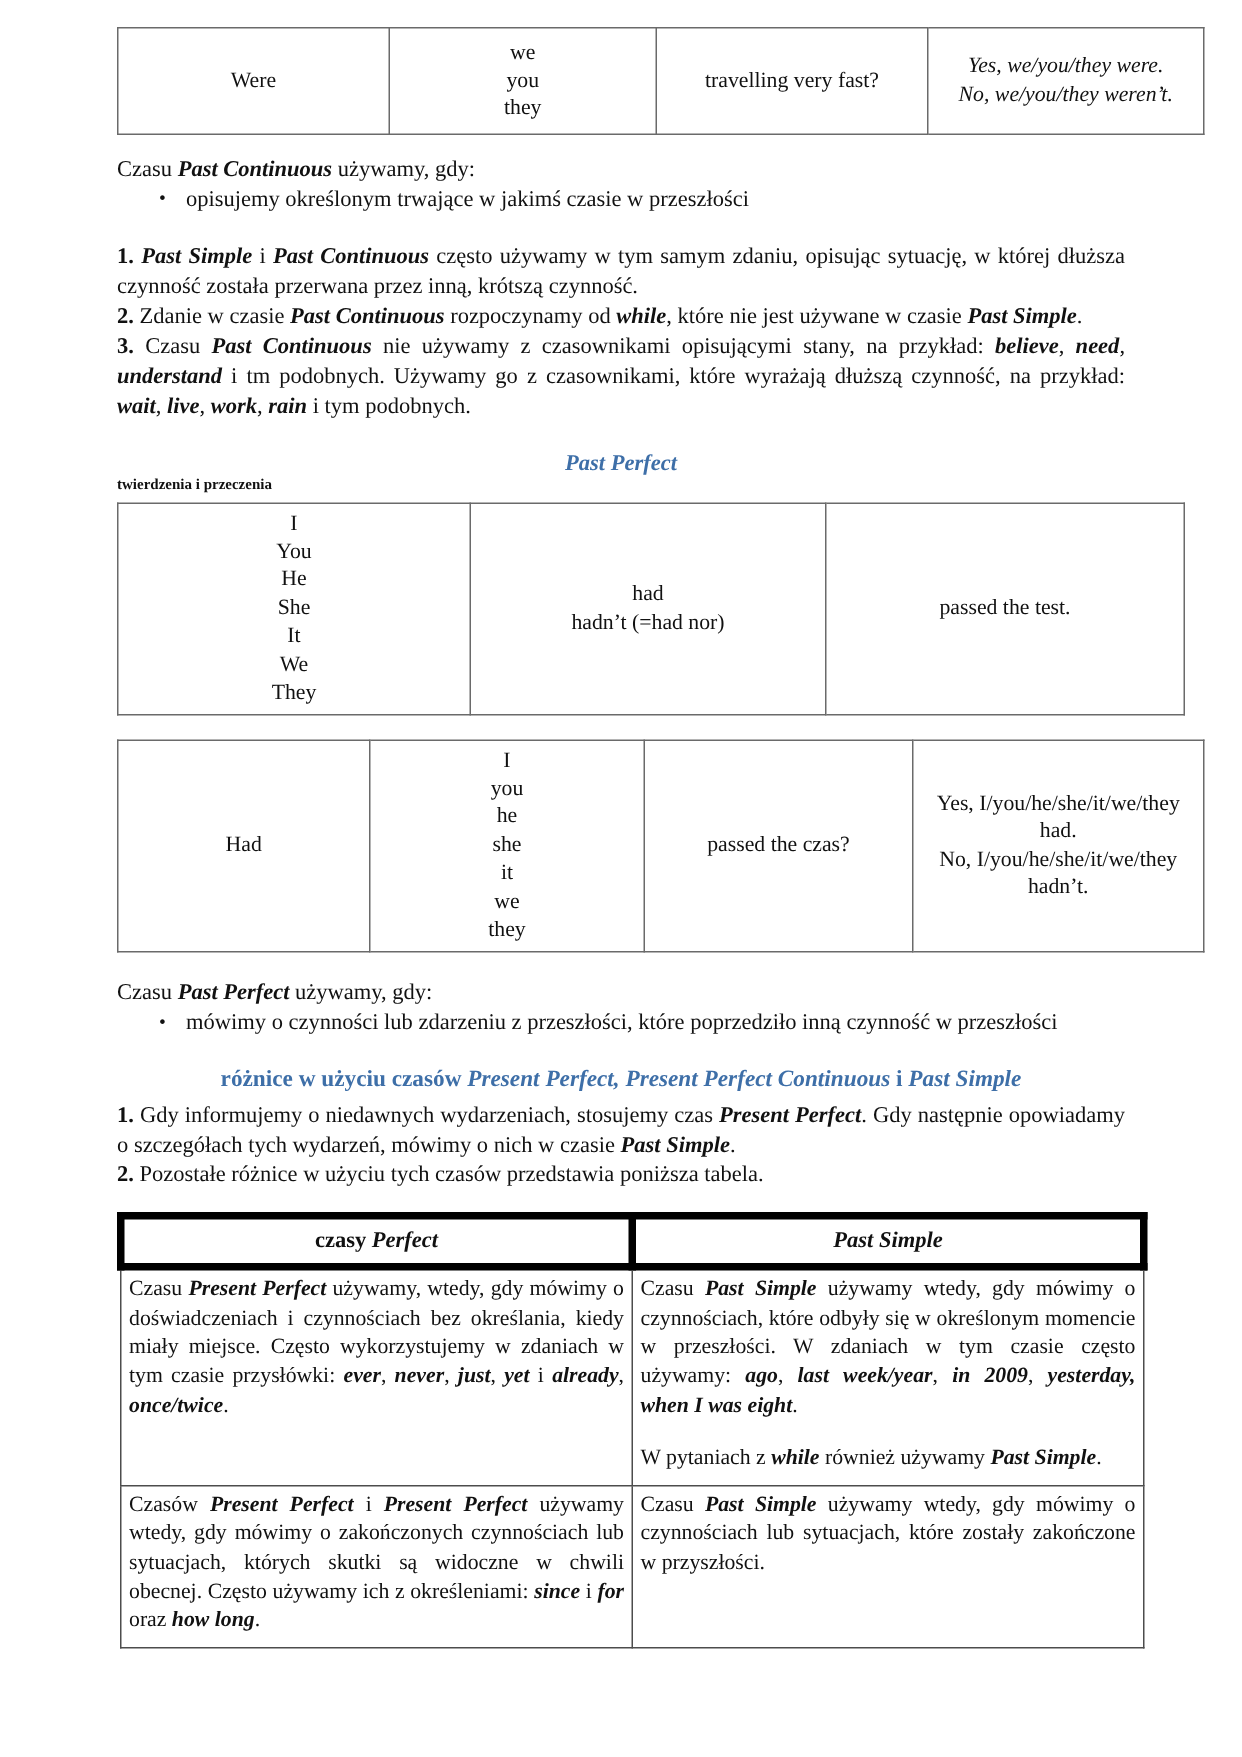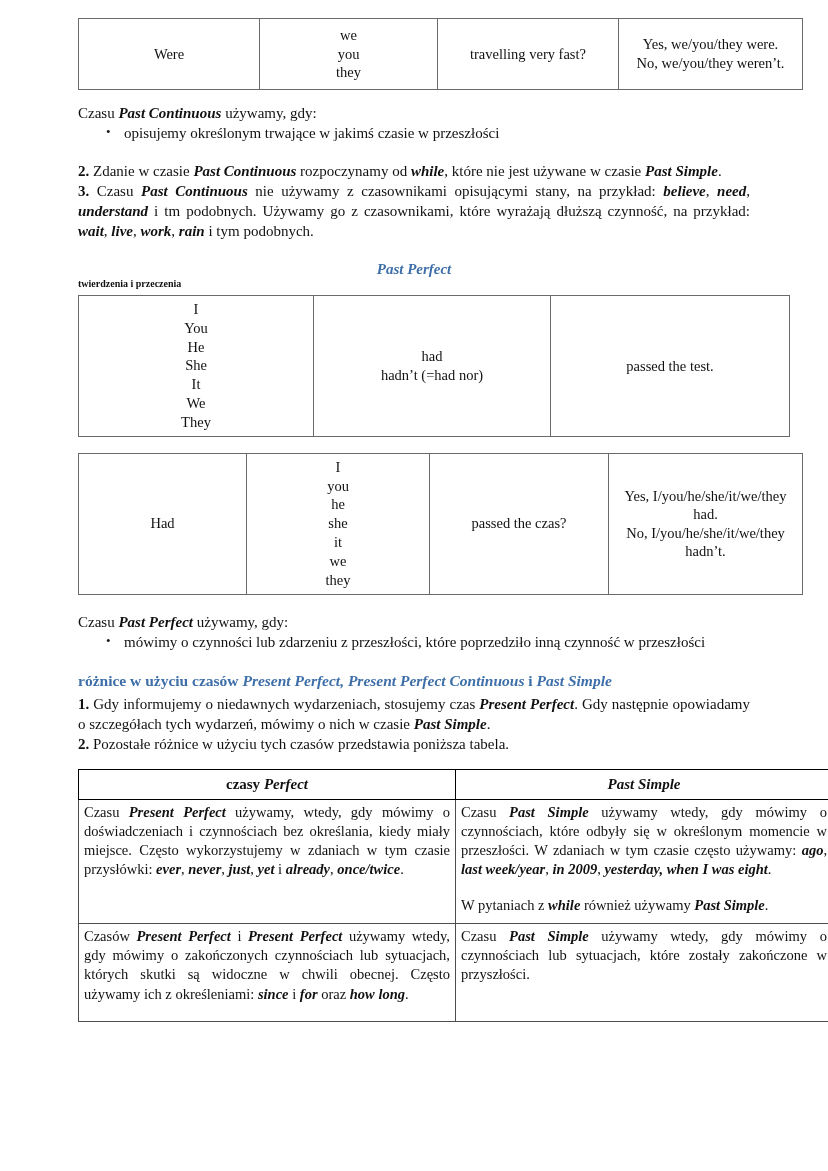--- a/index.html
+++ b/index.html
@@ -91,40 +91,41 @@
     font-style: italic;
     font-size: 15px;
     line-height: 1.25;
   }
   .heading-black {
     font-weight: bold;
     font-size: 10px;
     line-height: 1.25;
   }
   .heading-blue-wide {
+    text-align: center;
     color: #3e6fa8;
     font-weight: bold;
     font-size: 15.5px;
     line-height: 1.3;
   }
   .heading-blue-wide .bi { font-style: italic; font-weight: bold; }
 
   
   table.compare {
     border-collapse: collapse;
     width: 672px;
     table-layout: fixed;
     border: 1px solid #4d4d4d;
   }
   table.compare th {
-    border: 1px solid #000000;
+    border: 5px solid #000000;
     text-align: center;
     font-size: 15px;
     font-weight: bold;
-    padding: 6px 20px;
+    padding: 6px 0;
   }
   table.compare th .bi { font-style: italic; }
   table.compare td {
     border: 1px solid #4d4d4d;
     vertical-align: top;
     text-align: justify;
     text-justify: inter-word;
     font-size: 14.5px;
     line-height: 1.33;
     padding: 3px 5px 8px 5px;
@@ -155,38 +156,39 @@
         <td style="width:165px;">
           <div class="pron-stack">
             <div>we</div>
             <div>you</div>
             <div>they</div>
           </div>
         </td>
         <td style="width:168px;">
           <span>travelling very fast?</span>
         </td>
-        <td style="width:171px;">
+        <td style="width:171px;font-style:italic;">
           <div>Yes, we/you/they were.</div>
           <div>No, we/you/they weren’t.</div>
         </td>
       </tr>
     </tbody>
       </table>
 
     <div class="sp-14"></div>
 
     <p class="body"><span>Czasu </span><span class="bi">Past Continuous</span><span> używamy, gdy:</span></p>
 
     <ul class="bullets">
       <li>opisujemy określonym trwające w jakimś czasie w przeszłości</li>
     </ul>
 
     <div class="sp-18"></div>
 
+    <p class="just"><span class="b">1.</span> <span class="bi">Past Simple</span><span> i </span><span class="bi">Past Continuous</span><span> często używamy w tym samym zdaniu, opisując sytuację, w której dłuższa czynność została przerwana przez inną, krótszą czynność.</span></p>
 
     <p class="body"><span class="b">2.</span><span> Zdanie w czasie </span><span class="bi">Past Continuous</span><span> rozpoczynamy od </span><span class="bi">while</span><span>, które nie jest używane w czasie </span><span class="bi">Past Simple</span><span>.</span></p>
 
     <p class="just"><span class="b">3.</span><span> Czasu </span><span class="bi">Past Continuous</span><span> nie używamy z czasownikami opisującymi stany, na przykład: </span><span class="bi">believe</span><span>, </span><span class="bi">need</span><span>, </span><span class="bi">understand</span><span> i tm podobnych. Używamy go z czasownikami, które wyrażają dłuższą czynność, na przykład: </span><span class="bi">wait</span><span>, </span><span class="bi">live</span><span>, </span><span class="bi">work</span><span>, </span><span class="bi">rain</span><span> i tym podobnych.</span></p>
 
     <div class="sp-18"></div>
 
     <div class="heading-blue">Past Perfect</div>
     <div class="heading-black">twierdzenia i przeczenia</div>
 

